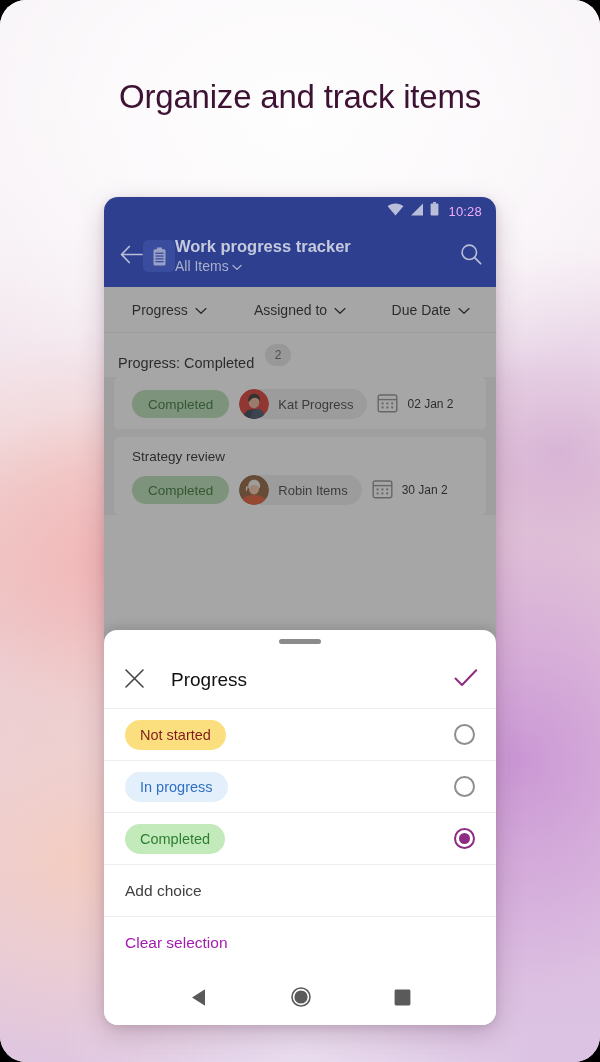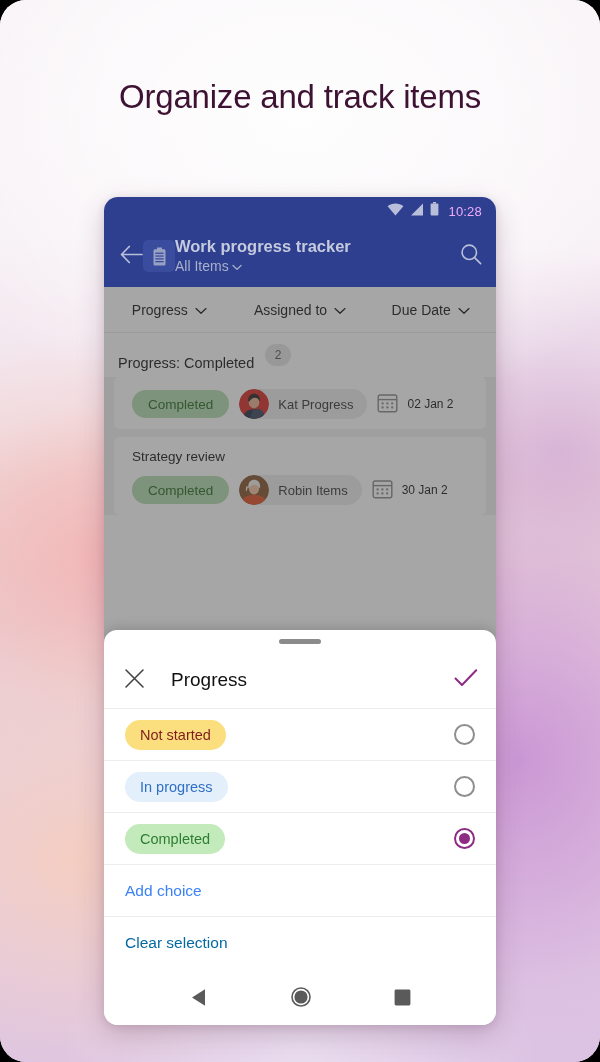--- a/index.html
+++ b/index.html
@@ -312,22 +312,22 @@
     background: #8d2c82;
   }
   .action-row {
     height: 52px;
     display: flex; align-items: center;
     padding: 0 21px;
     border-bottom: 1px solid #ededed;
     font-size: 15.5px;
     cursor: pointer;
   }
-  .action-row.add { color: #3b82f6; }
-  .action-row.clear { color: #0369a1; border-bottom: none; }
+  .action-row.add { color: #404040; }
+  .action-row.clear { color: #a21caf; border-bottom: none; }
 
   
   .navbar {
     height: 56px;
     background: #ffffff;
     display: flex; align-items: center; justify-content: space-around;
     padding: 0 44px;
   }
   .nav-btn { cursor: pointer; display: flex; align-items: center; justify-content: center; }
 </style>

